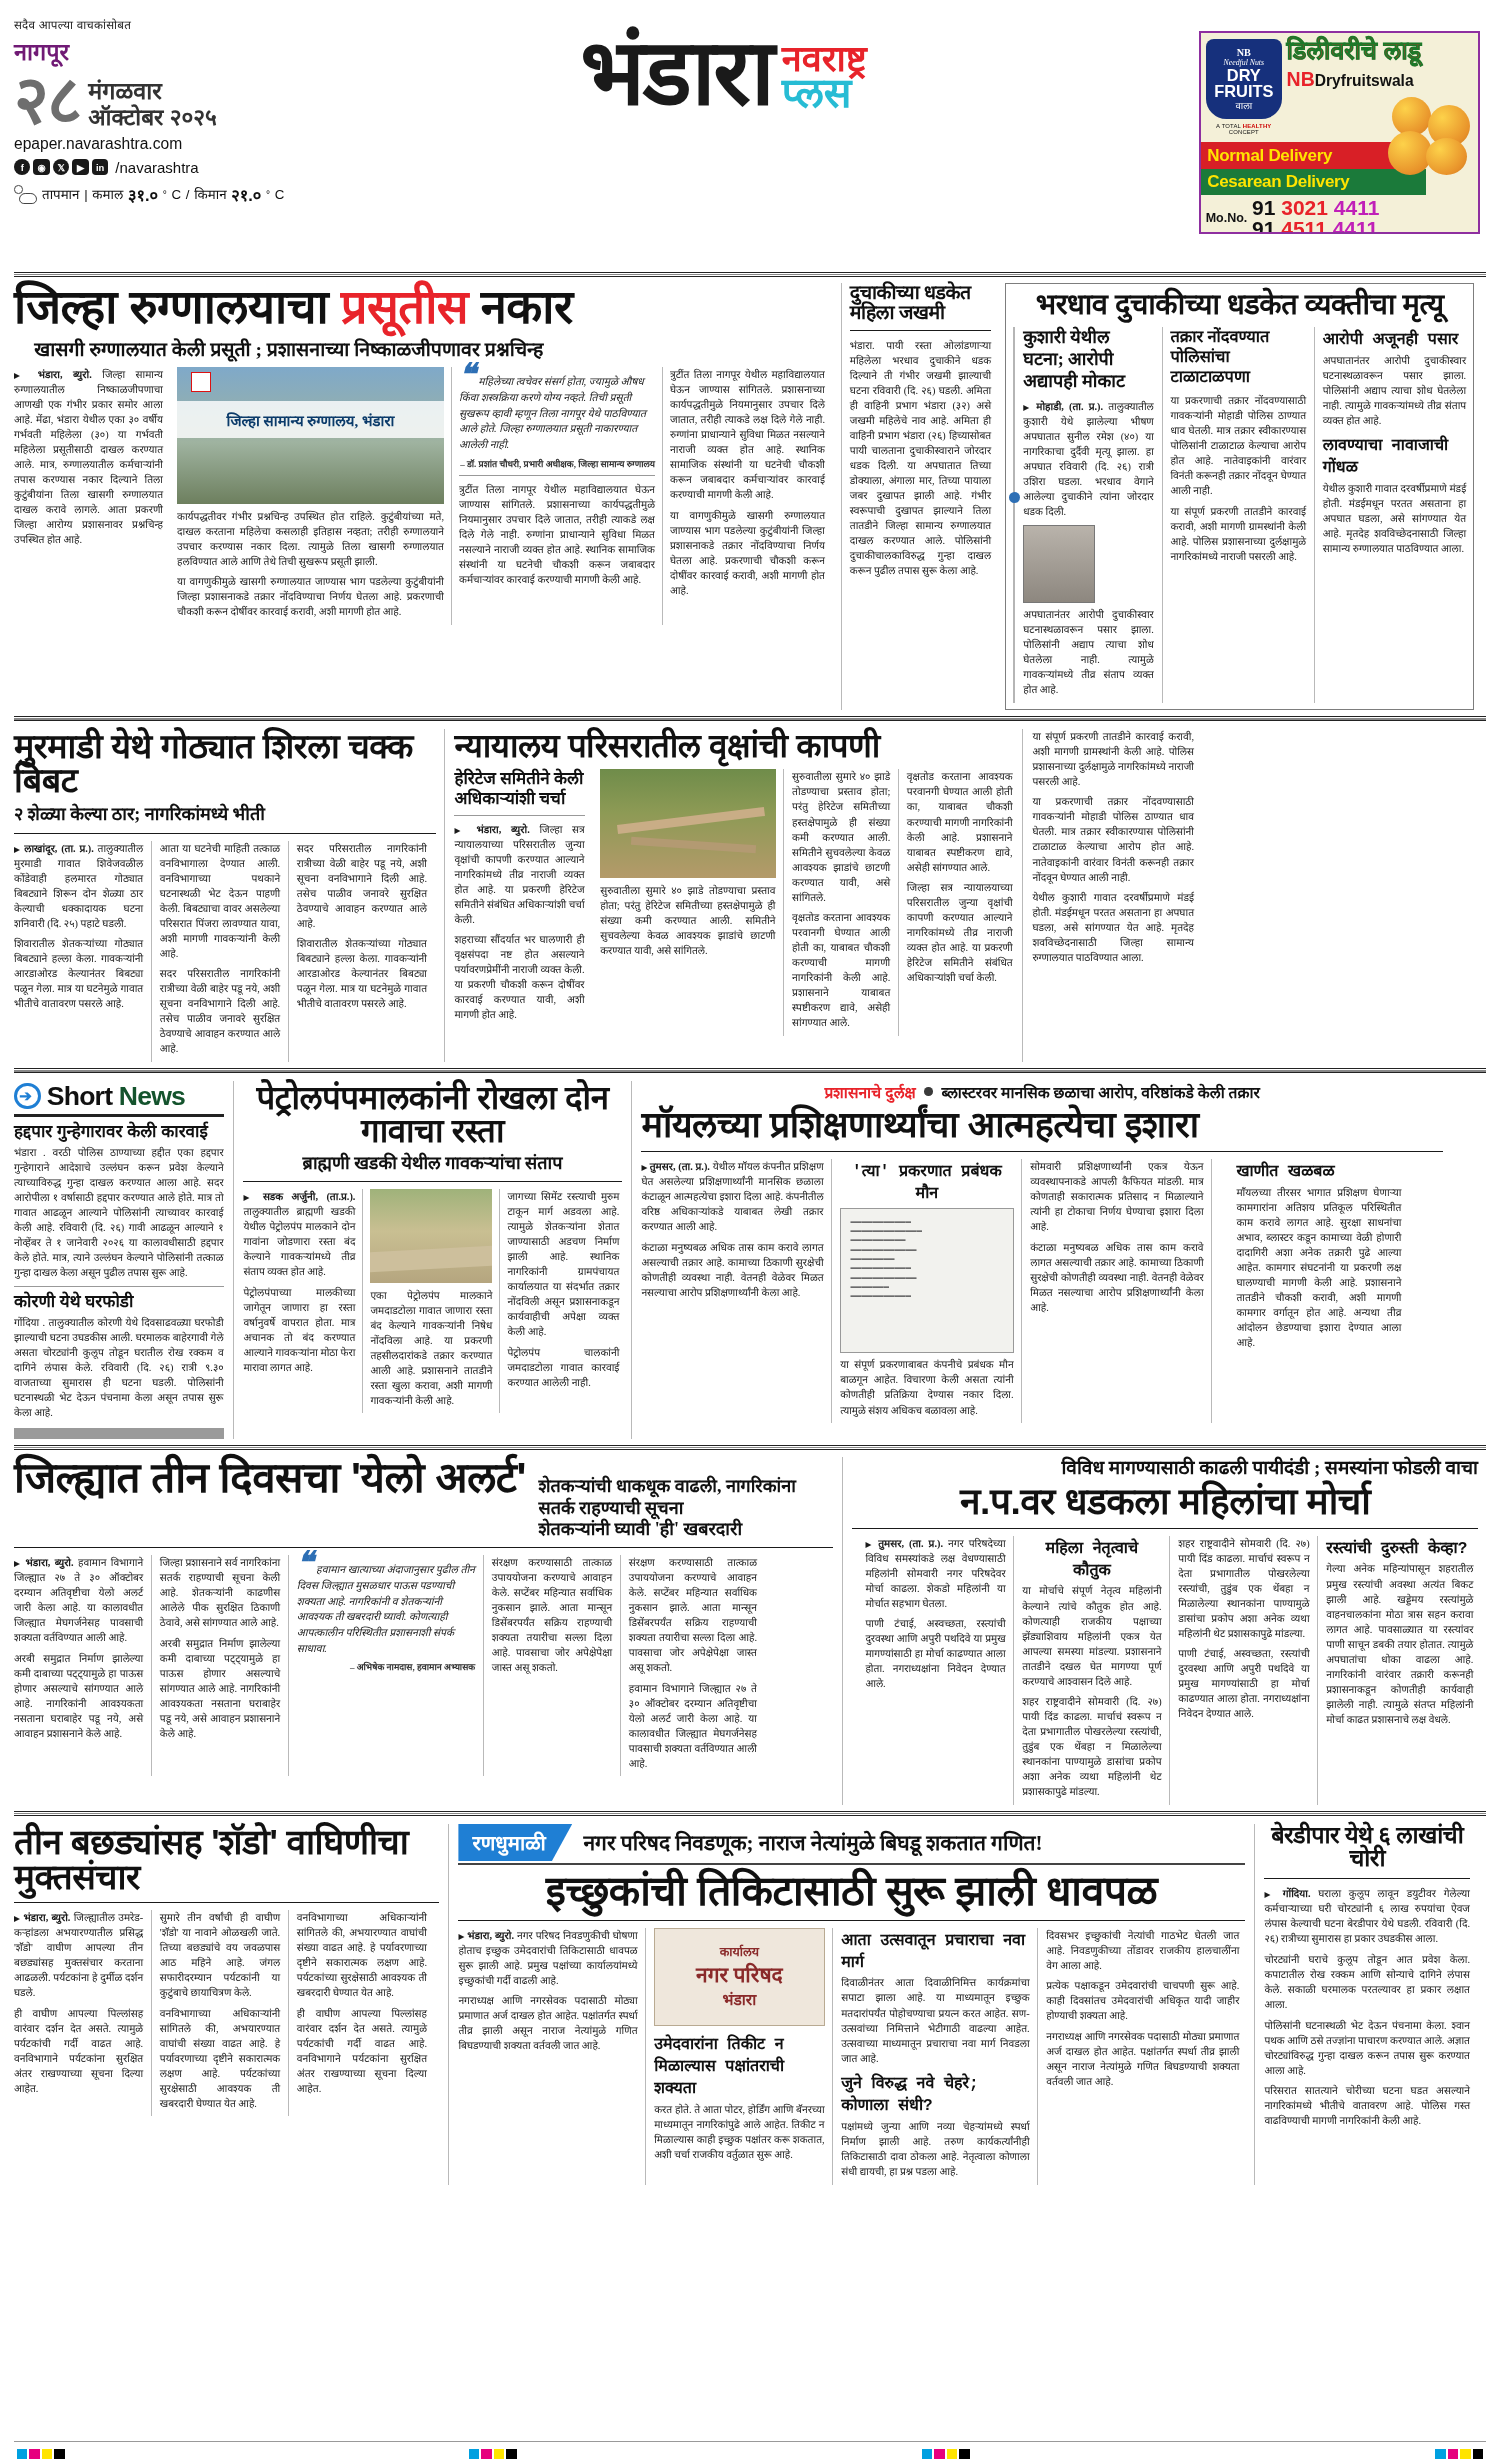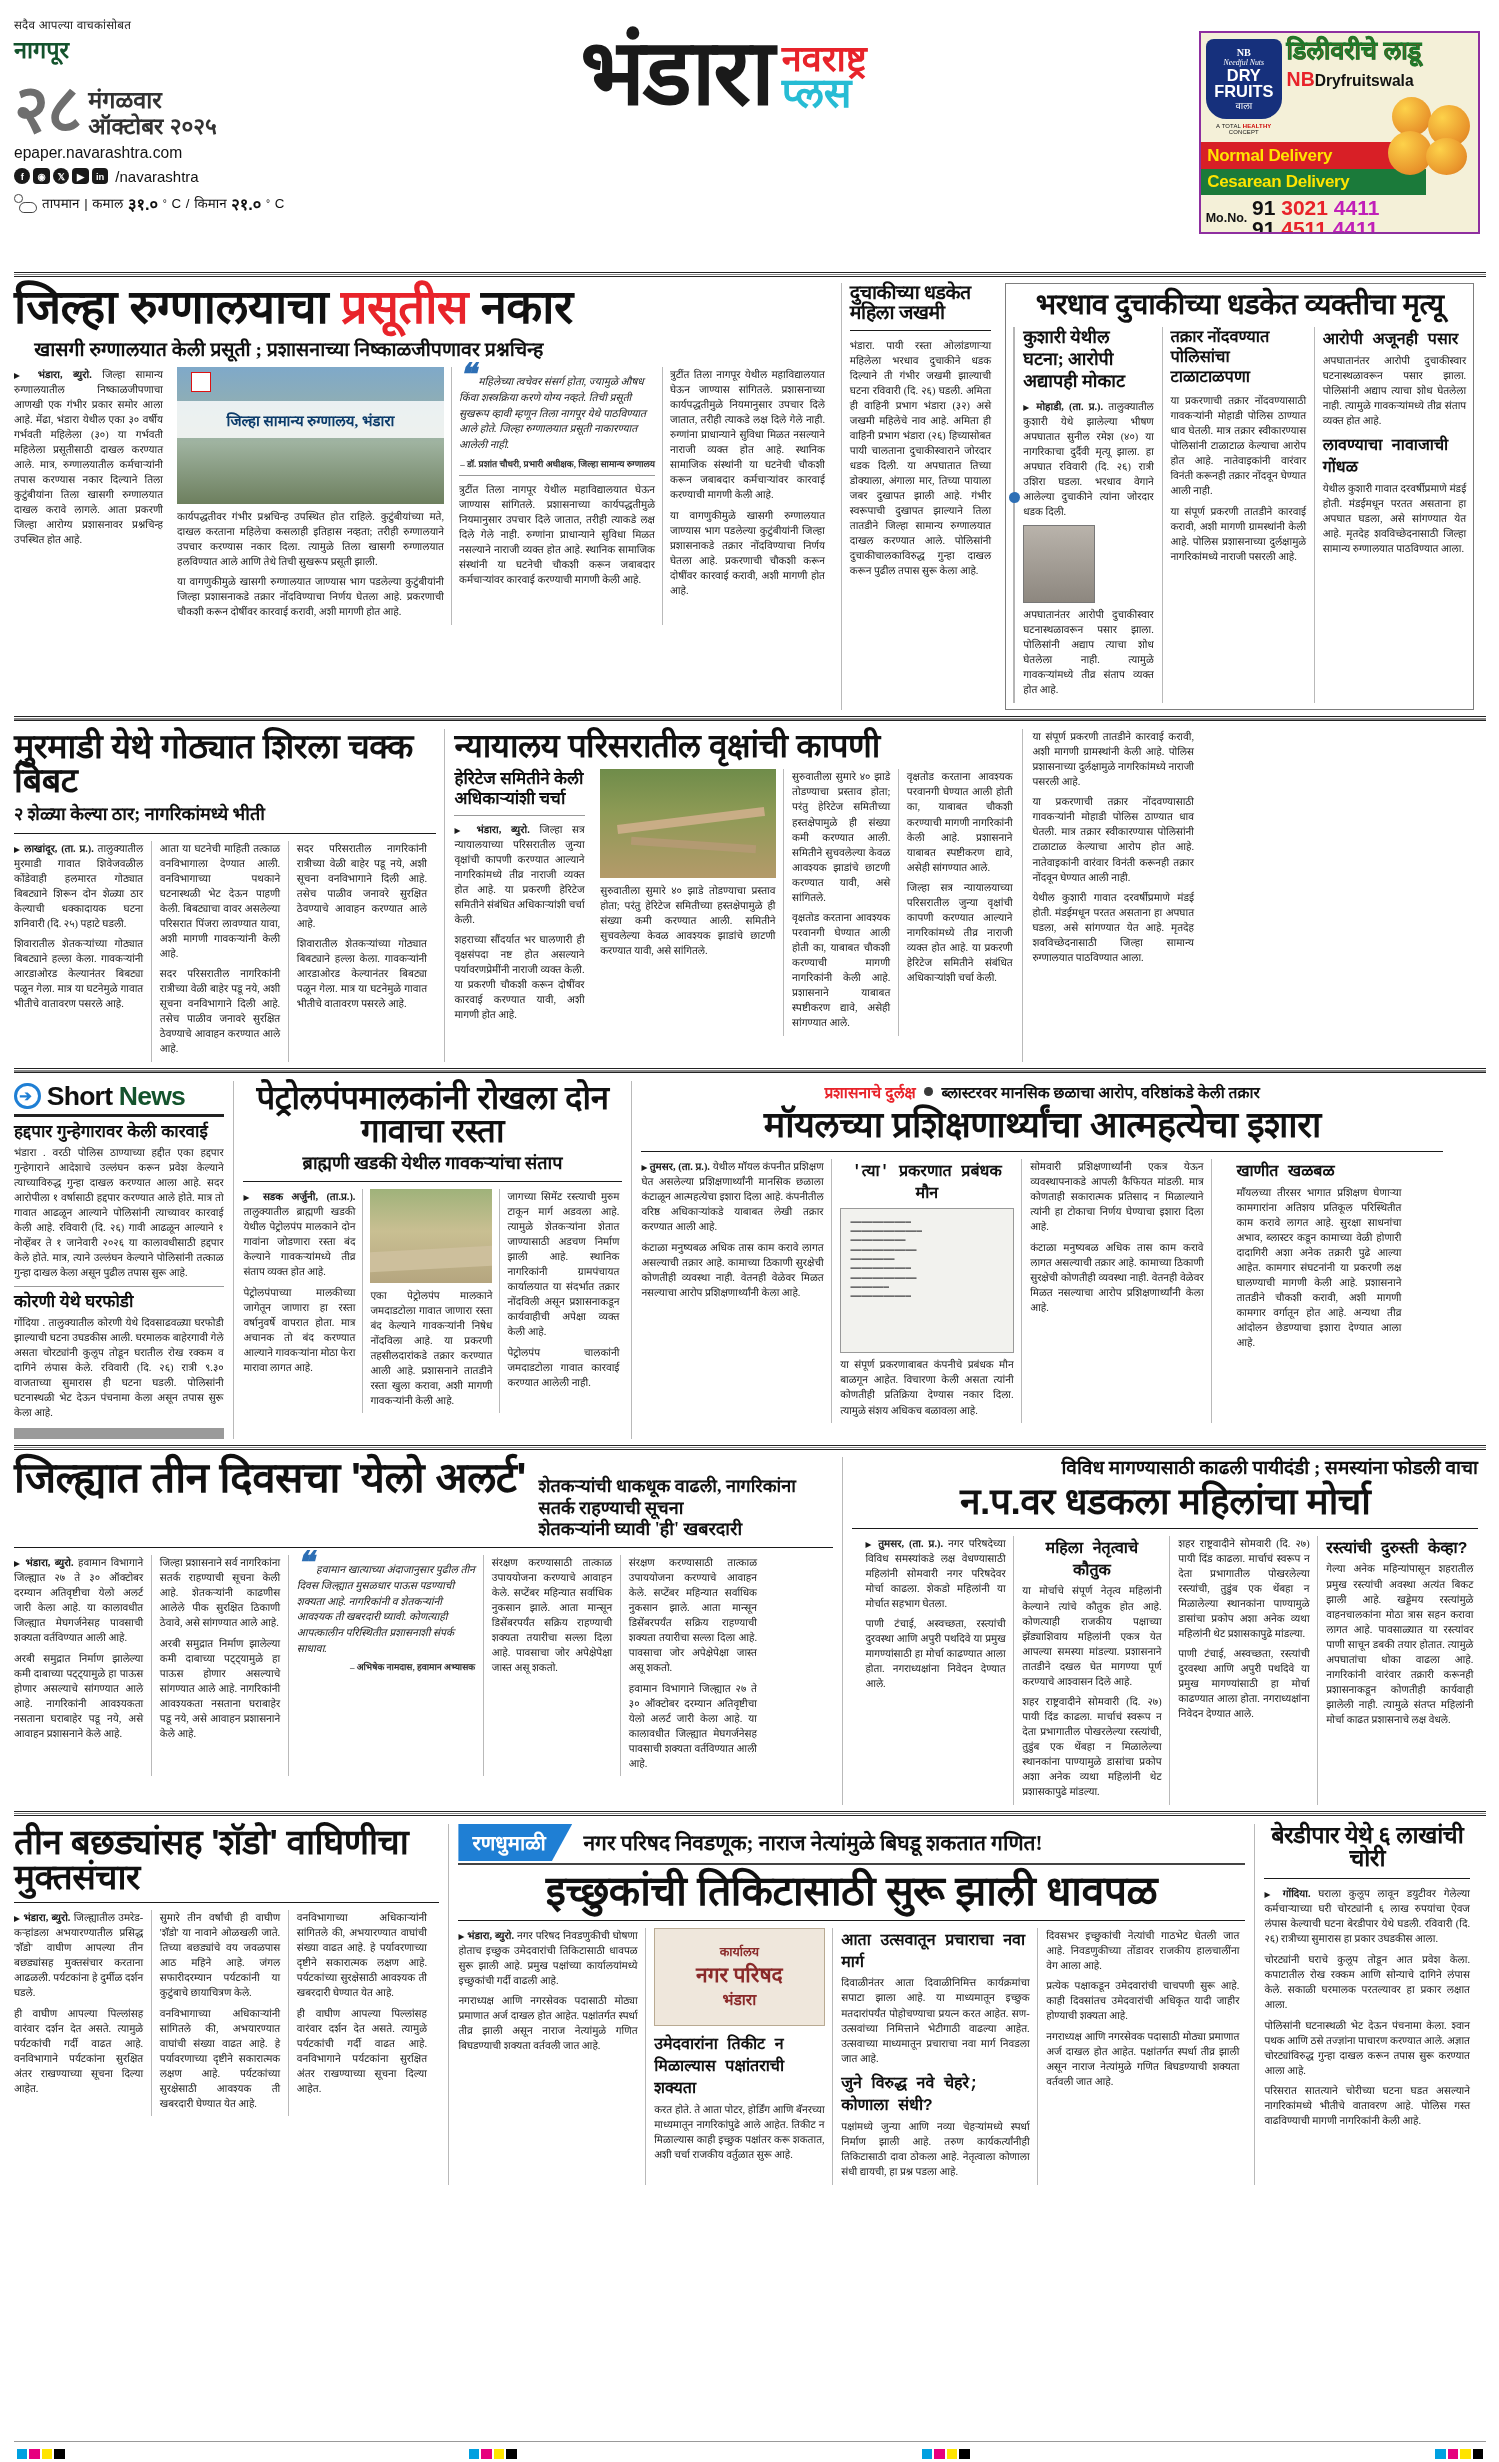--- a/index.html
+++ b/index.html
@@ -11,21 +11,21 @@
     font-family:"Liberation Serif", "DejaVu Serif", serif;
     color:#111;
     overflow:hidden;
   }
   .page { width:1500px; height:2462px; position:relative; padding:11px 14px 0 14px; }
 
   
   .masthead { display:flex; align-items:flex-start; height:258px; position:relative; }
   .mh-left { width:234px; padding-top:4.7px; }
   .tagline { font-size:11.7px; letter-spacing:0.2px; color:#222; margin-bottom:9.4px; font-family:"Liberation Sans",sans-serif;}
-  .city { font-size:23.4px; font-weight:700; color:#14532d; line-height:1; margin-bottom:16px; font-family:Liberation Mono, monospace;}
+  .city { font-size:23.4px; font-weight:700; color:#701a75; line-height:1; margin-bottom:7px; font-family:Liberation Serif, serif;}
   .daterow { display:flex; align-items:flex-start; gap:7.8px; margin:1.6px 0 4.7px 0;}
   .bigdate { font-size:67px; font-weight:700; color:#6e6e6e; line-height:.88; letter-spacing:-1.6px; font-family:"Liberation Sans",sans-serif;}
   .dcol { padding-top:7.8px; }
   .dayname { font-size:23.4px; font-weight:600; color:#333; line-height:1.05; font-family:"Liberation Sans",sans-serif;}
   .monthyear { font-size:22.7px; font-weight:600; color:#333; line-height:1.15; font-family:"Liberation Sans",sans-serif;}
   .epaper { font-size:15.6px; color:#111; margin:4.7px 0 5.5px 0; font-family:"Liberation Sans",sans-serif;}
   .socialrow { display:flex; align-items:center; gap:3.1px; margin-bottom:7px;}
   .sic { width:16.4px; height:16.4px; border-radius:50%; background:#1a1a1a; color:#fff; font-size:9.4px;
          display:flex; align-items:center; justify-content:center; font-family:"Liberation Sans",sans-serif; font-weight:700;}
   .sic.sq { border-radius:3.9px; }
@@ -435,21 +435,21 @@
         </div>
       </div>
     </div>
 
     <div class="vline" style="width:812px; padding:0 0 0 9.4px;">
       <div style="display:flex; align-items:center; justify-content:center; gap:3.1px;">
         <span class="tag-red">प्रशासनाचे दुर्लक्ष</span>
         <span class="bullet-dot"></span>
         <span class="banner-line">ब्लास्टरवर मानसिक छळाचा आरोप, वरिष्ठांकडे केली तक्रार</span>
       </div>
-      <div class="hl" style="font-size:36px; text-align:center; margin-top:4.7px;">मॉयलच्या प्रशिक्षणार्थ्यांचा आत्महत्येचा इशारा</div>
+      <div class="hl" style="font-size:36px; text-align:left; margin-top:4.7px;">मॉयलच्या प्रशिक्षणार्थ्यांचा आत्महत्येचा इशारा</div>
       <div class="hrule"></div>
       <div style="display:flex;">
         <div style="width:190px; padding-right:7.8px;" class="body">
           <p><span class="dateline">तुमसर, (ता. प्र.).</span>
              <span>येथील मॉयल कंपनीत प्रशिक्षण घेत असलेल्या प्रशिक्षणार्थ्यांनी मानसिक छळाला कंटाळून आत्महत्येचा इशारा दिला आहे. कंपनीतील वरिष्ठ अधिकाऱ्यांकडे याबाबत लेखी तक्रार करण्यात आली आहे.</span></p>
           <p>कंटाळा मनुष्यबळ अधिक तास काम करावे लागत असल्याची तक्रार आहे. कामाच्या ठिकाणी सुरक्षेची कोणतीही व्यवस्था नाही. वेतनही वेळेवर मिळत नसल्याचा आरोप प्रशिक्षणार्थ्यांनी केला आहे.</p>
         </div>
         <div class="vline" style="width:190px; padding:0 7.8px;">
           <div class="kicker" style="text-align:center;">'त्या' प्रकरणात प्रबंधक मौन</div>
           <div class="boxed-doc" style="height:145px; margin:4.7px 0;">

